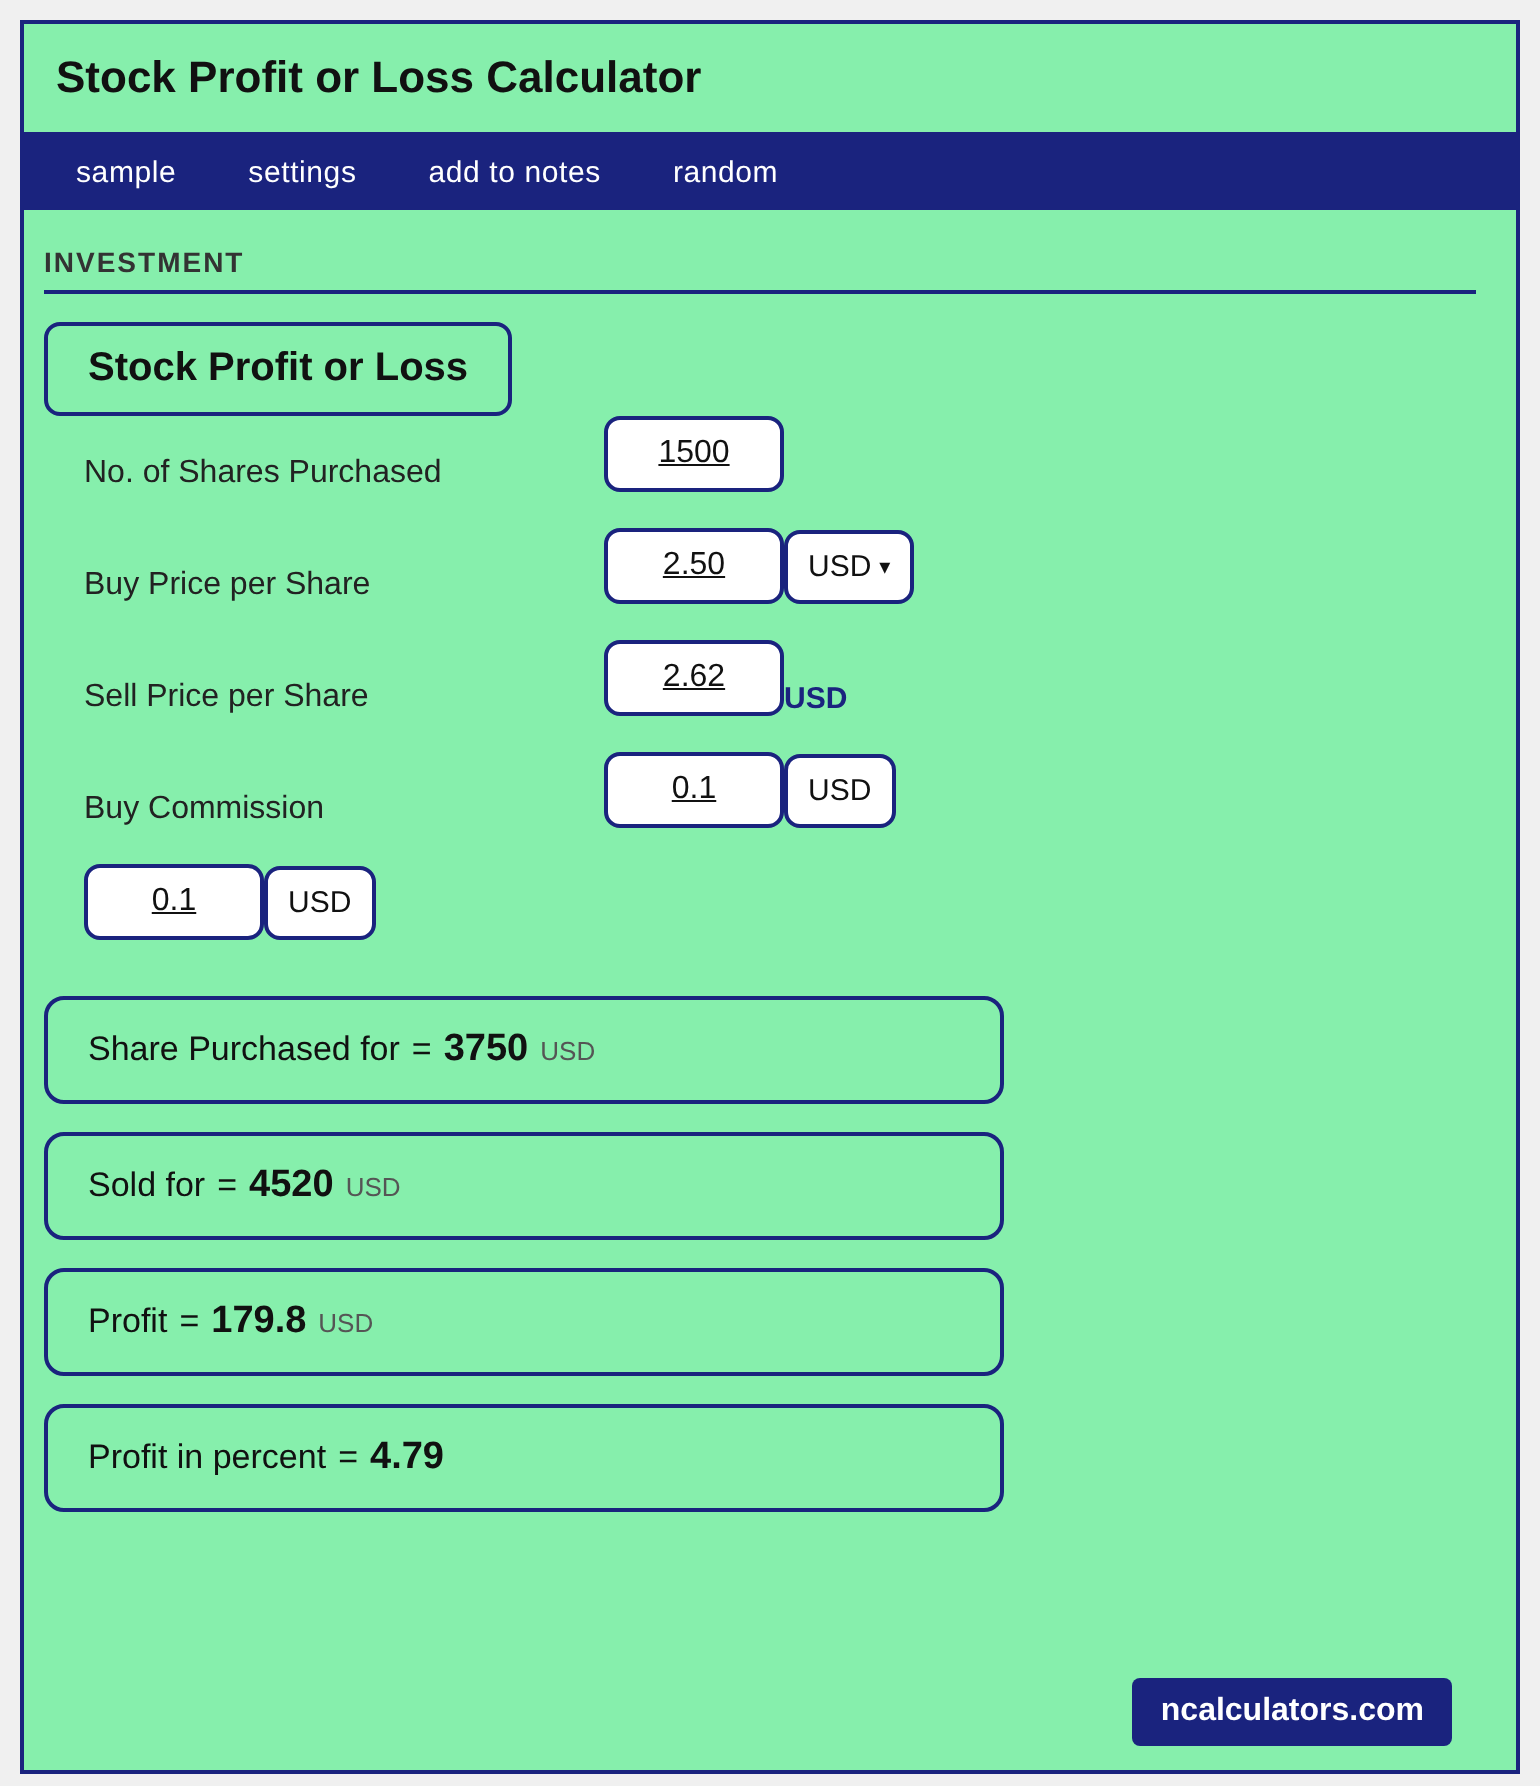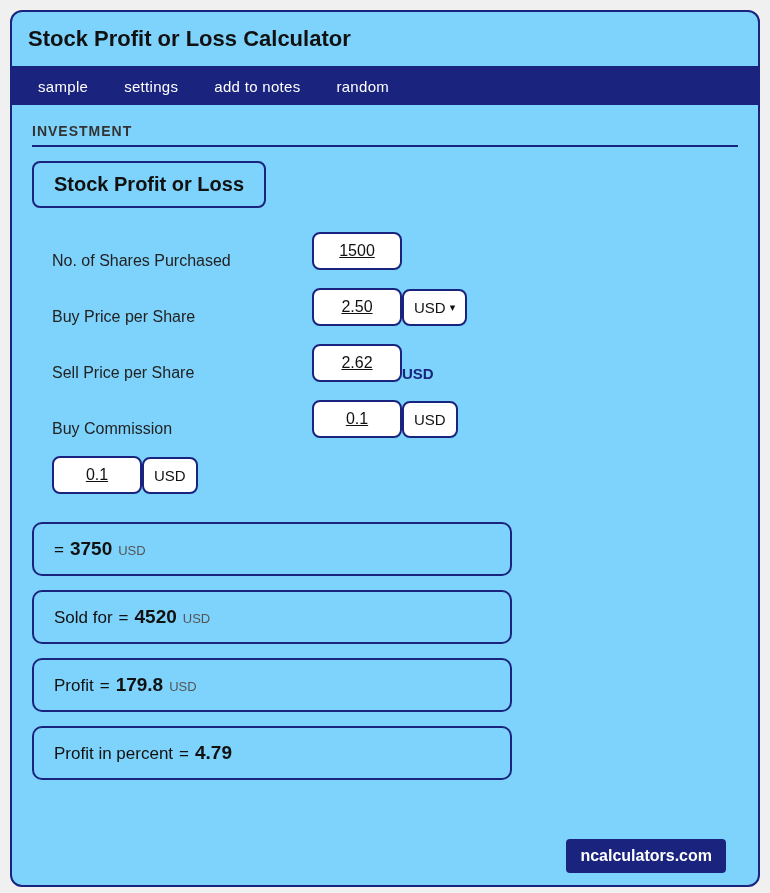--- a/index.html
+++ b/index.html
@@ -12,23 +12,23 @@
       font-family: Arial, sans-serif;
       background: #f0f0f0;
       display: flex;
       justify-content: center;
       align-items: flex-start;
       padding: 10px;
     }
 
     .calculator-container {
       width: 770px;
-      background: #7dd3fc;
-      border: 2px solid #1a237e;
-      border-radius: 12px;
+      background: #86efac;
+      border: 2px solid #1a237e;
+      border-radius: 0;
       overflow: hidden;
     }
 
     .title-bar {
       padding: 14px 16px;
       border-bottom: 2px solid #1a237e;
     }
 
     .title-bar-text {
       font-size: 22px;
@@ -45,21 +45,21 @@
 
     .nav-item {
       color: #fff;
       padding: 10px 18px;
       cursor: pointer;
       font-size: 15px;
       letter-spacing: 0.3px;
     }
 
     .content-area {
-      padding: 18px 20px 30px 20px;
+      padding: 18px 20px 30px 10px;
       position: relative;
       min-height: 780px;
     }
 
     .section-label {
       font-size: 14px;
       font-weight: bold;
       color: #333;
       letter-spacing: 1px;
       margin-bottom: 14px;
@@ -68,21 +68,20 @@
     }
 
     .calculator-title-box {
       display: inline-block;
       border: 2px solid #1a237e;
       border-radius: 8px;
       padding: 10px 20px;
       font-size: 20px;
       font-weight: bold;
       color: #111;
-      margin-bottom: 24px;
     }
 
     .form-rows {
       display: flex;
       flex-direction: column;
       gap: 18px;
       padding-left: 20px;
       margin-bottom: 28px;
     }
 
@@ -234,20 +233,21 @@
           <span>USD</span>
         </div>
       </div>
 
     </div>
 
     
     <div class="result-boxes">
 
       <div class="result-box">
+        <span>Share Purchased for</span>
         <span>=</span>
         <span class="result-value">3750</span>
         <span class="result-unit">USD</span>
       </div>
 
       <div class="result-box">
         <span>Sold for</span>
         <span>=</span>
         <span class="result-value">4520</span>
         <span class="result-unit">USD</span>

